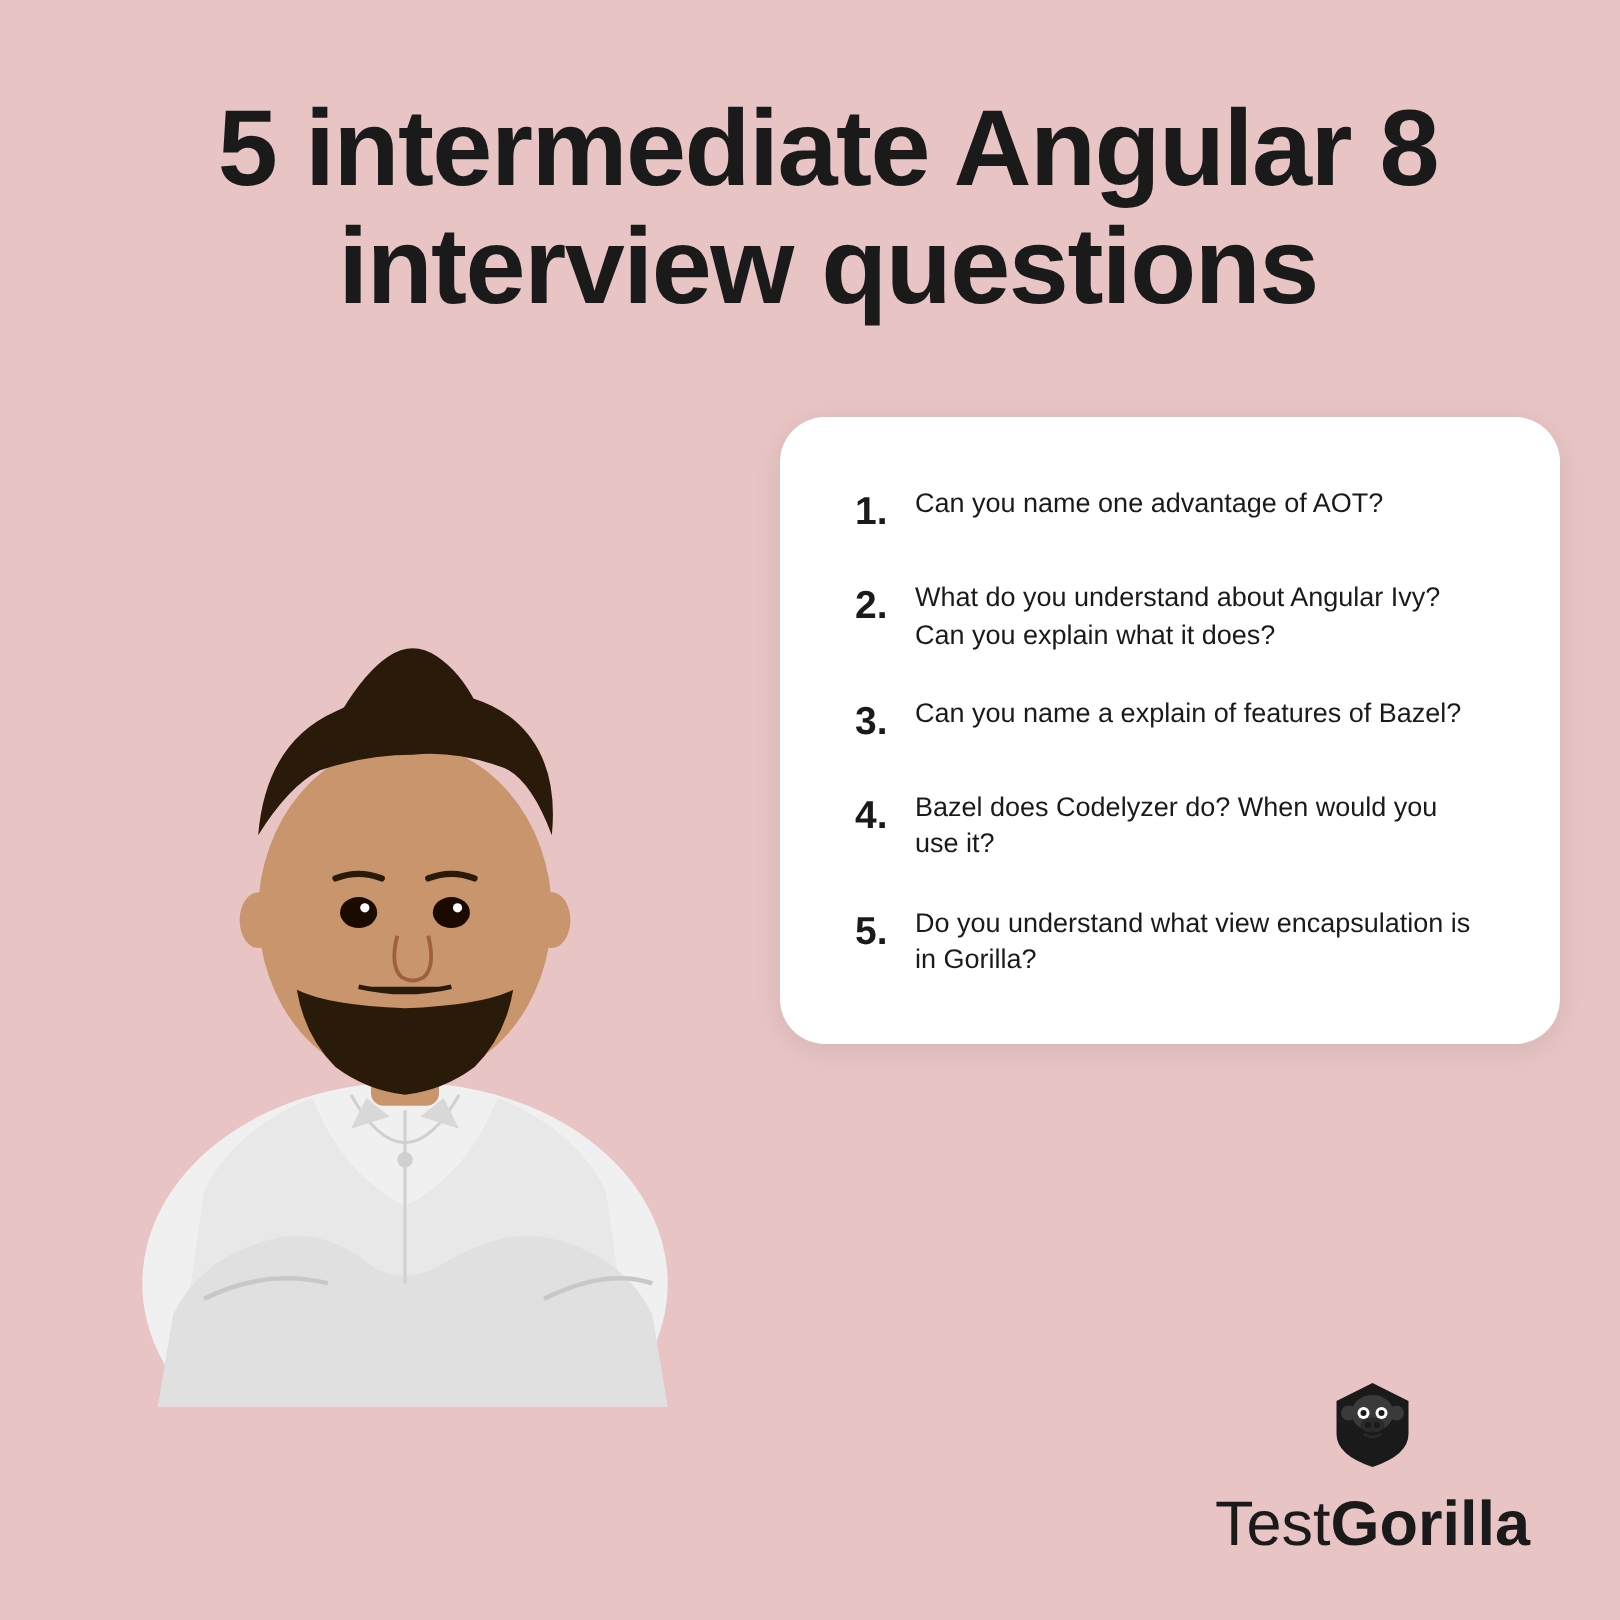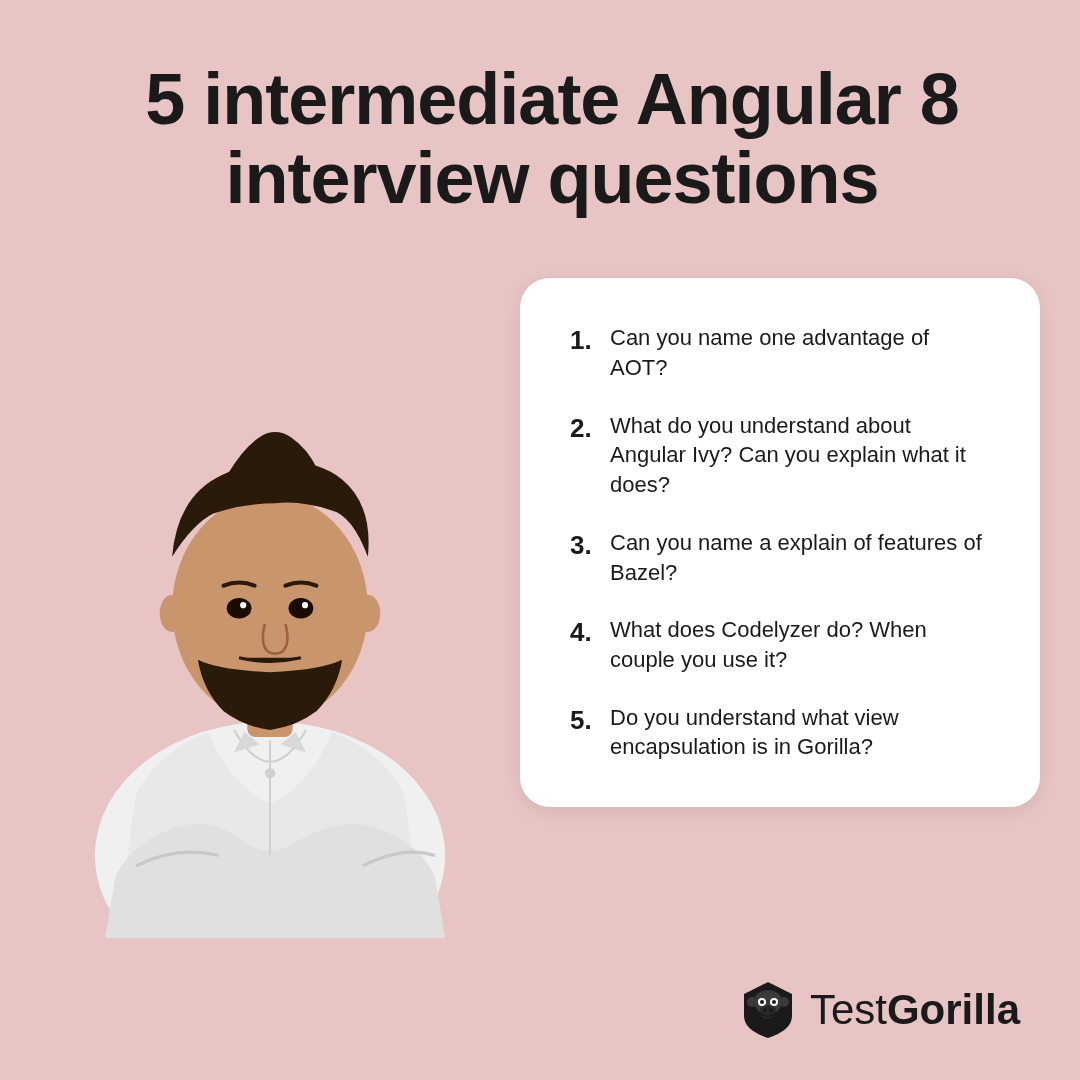--- a/index.html
+++ b/index.html
@@ -92,32 +92,33 @@
 
     .question-number {
       font-weight: 900;
       font-size: 26px;
       min-width: 40px;
       color: #1a1a1a;
     }
 
     .question-text {
       font-weight: 400;
-      font-size: 22px;
+      font-size: 18px;
       color: #1a1a1a;
       line-height: 1.35;
     }
 
     .footer-section {
       position: absolute;
       bottom: 40px;
       right: 60px;
       display: flex;
       align-items: center;
       gap: 12px;
+      flex-direction: column;
     }
 
     .logo-icon {
       width: 60px;
       height: 60px;
     }
 
     .logo-text {
       font-size: 42px;
       color: #1a1a1a;
@@ -202,21 +203,21 @@
           <span class="question-text">What do you understand about Angular Ivy? Can you explain what it does?</span>
         </li>
 
         <li class="question-item">
           <span class="question-number">3.</span>
           <span class="question-text">Can you name a explain of features of Bazel?</span>
         </li>
 
         <li class="question-item">
           <span class="question-number">4.</span>
-          <span class="question-text">What does Codelyzer do? When couple you use it?</span>
+          <span class="question-text">Bazel does Codelyzer do? When would you use it?</span>
         </li>
 
         <li class="question-item">
           <span class="question-number">5.</span>
           <span class="question-text">Do you understand what view encapsulation is in Gorilla?</span>
         </li>
 
       </ol>
     </div>
 

